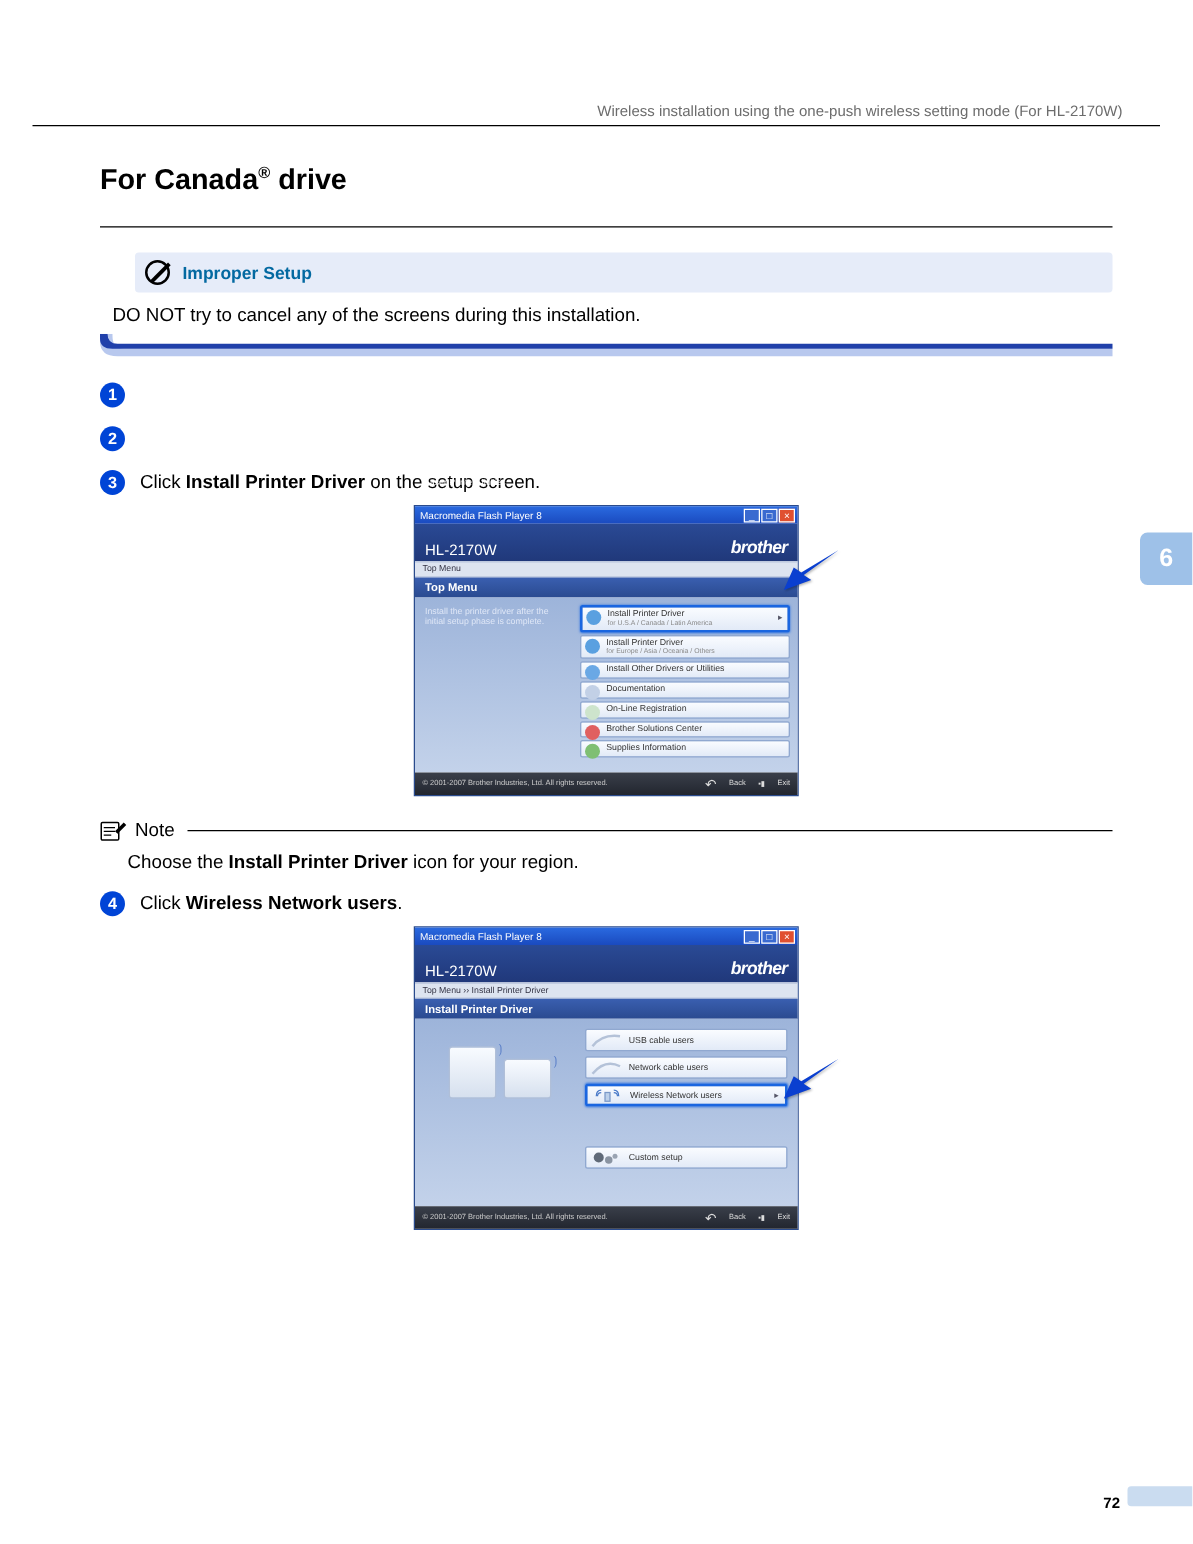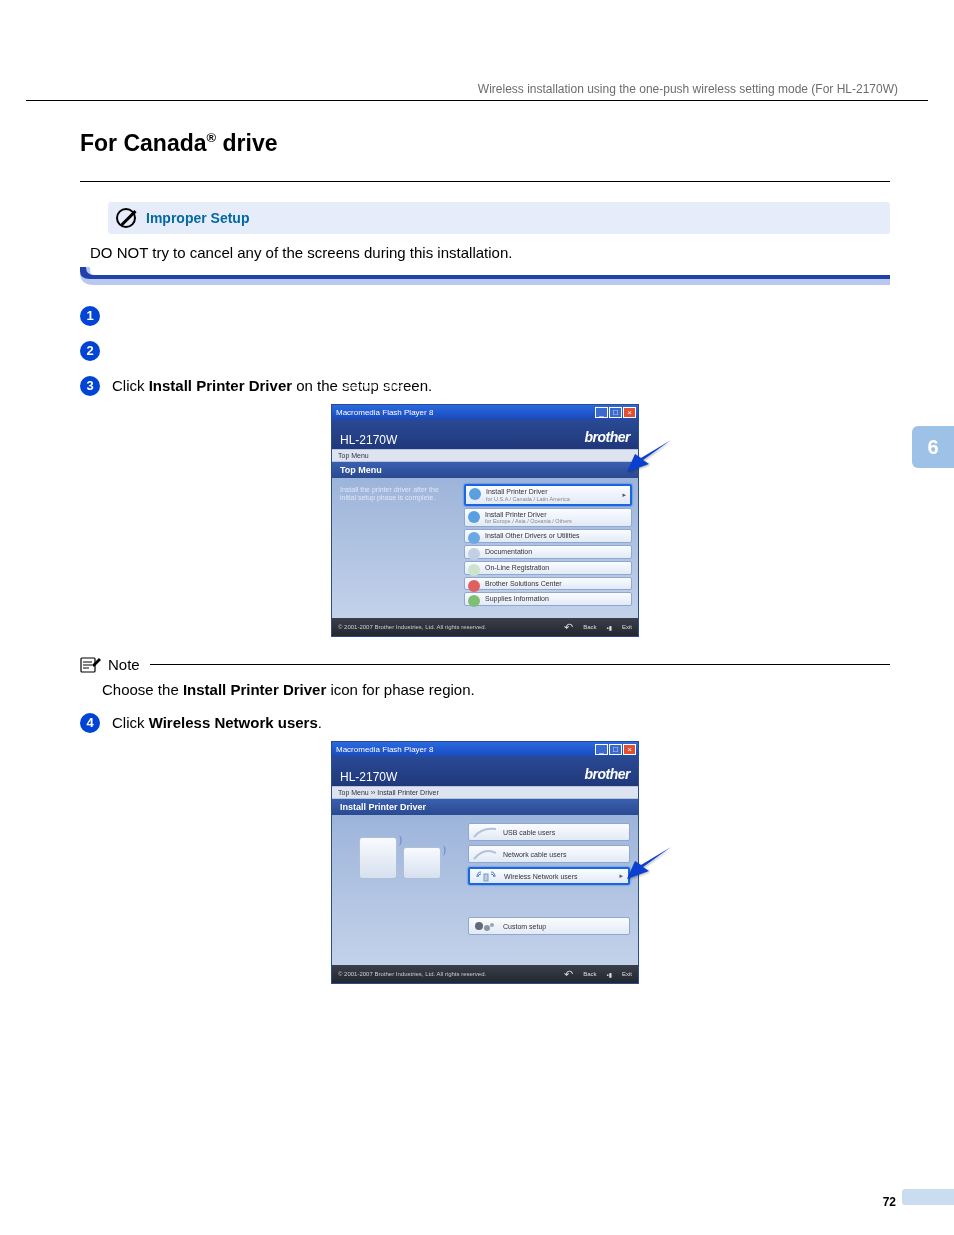--- a/index.html
+++ b/index.html
@@ -481,21 +481,21 @@
           <line x1="3" y1="7" x2="12" y2="7" stroke="#000" stroke-width="1"></line>
           <line x1="3" y1="10" x2="12" y2="10" stroke="#000" stroke-width="1"></line>
           <line x1="3" y1="13" x2="9" y2="13" stroke="#000" stroke-width="1"></line>
           <path d="M12,10 L19,3 L21,5 L14,12 Z" fill="#000"></path>
         </svg>
       </span>
       <span class="note-label">Note</span>
       <span class="note-line-right"></span>
     </div>
     <div class="note-body">
-      <span>Choose the </span><strong>Install Printer Driver</strong><span> icon for phase region.</span>
+      <span>Choose the </span><strong>Install Printer Driver</strong><span> icon for your region.</span>
     </div>
   </div>
 
   <div class="step">
     <div class="step-num">4</div>
     <div class="step-text">
       <span>Click </span><strong>Wireless Network users</strong><span>.</span>
     </div>
   </div>
 

